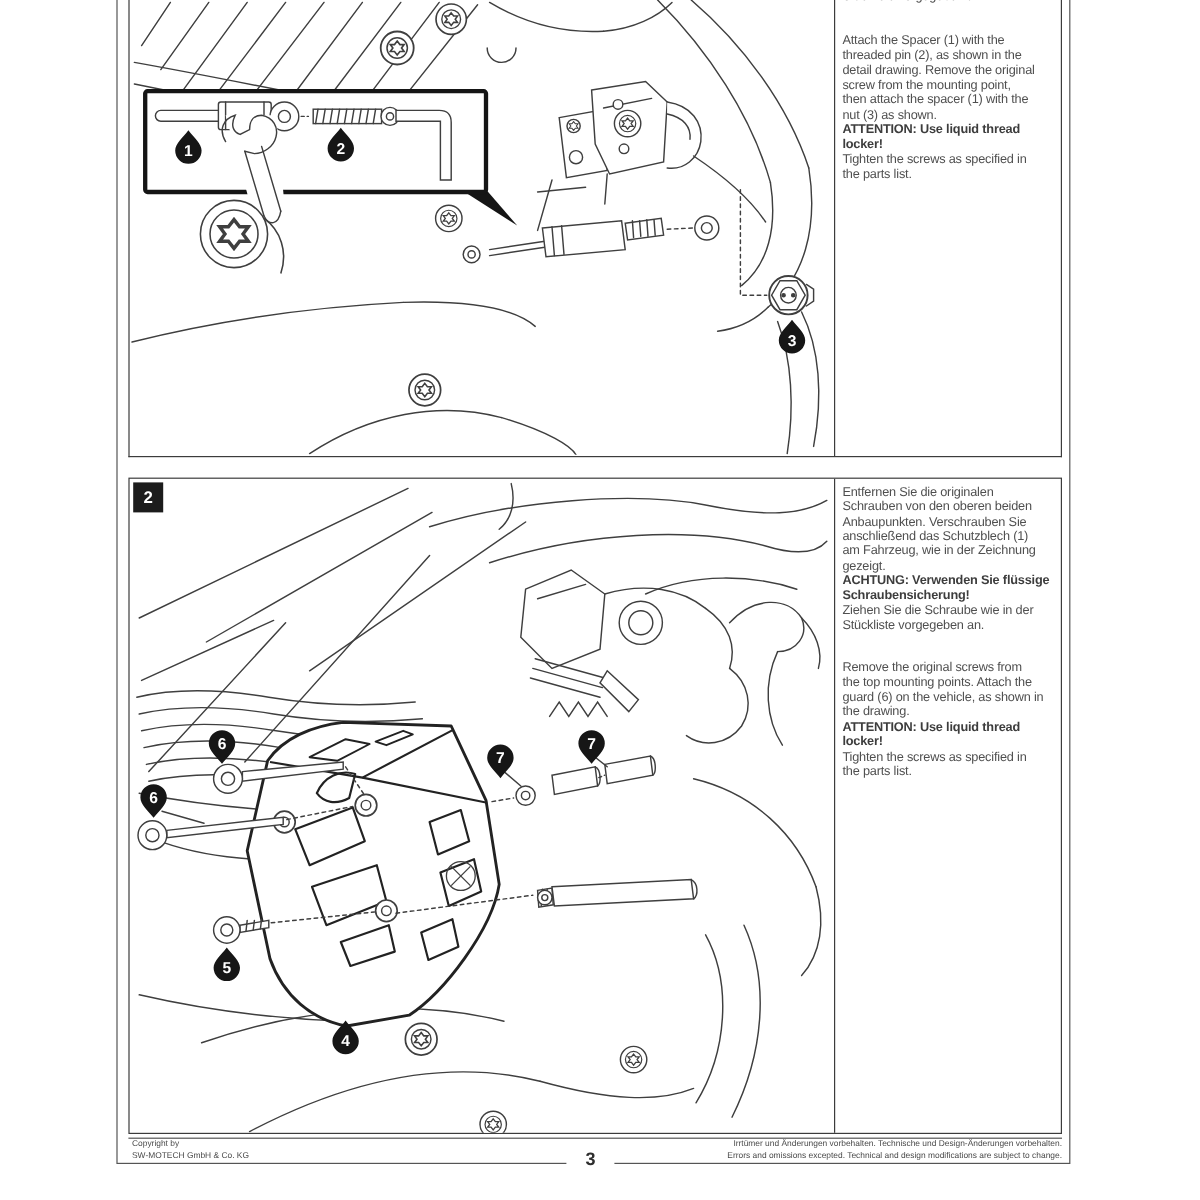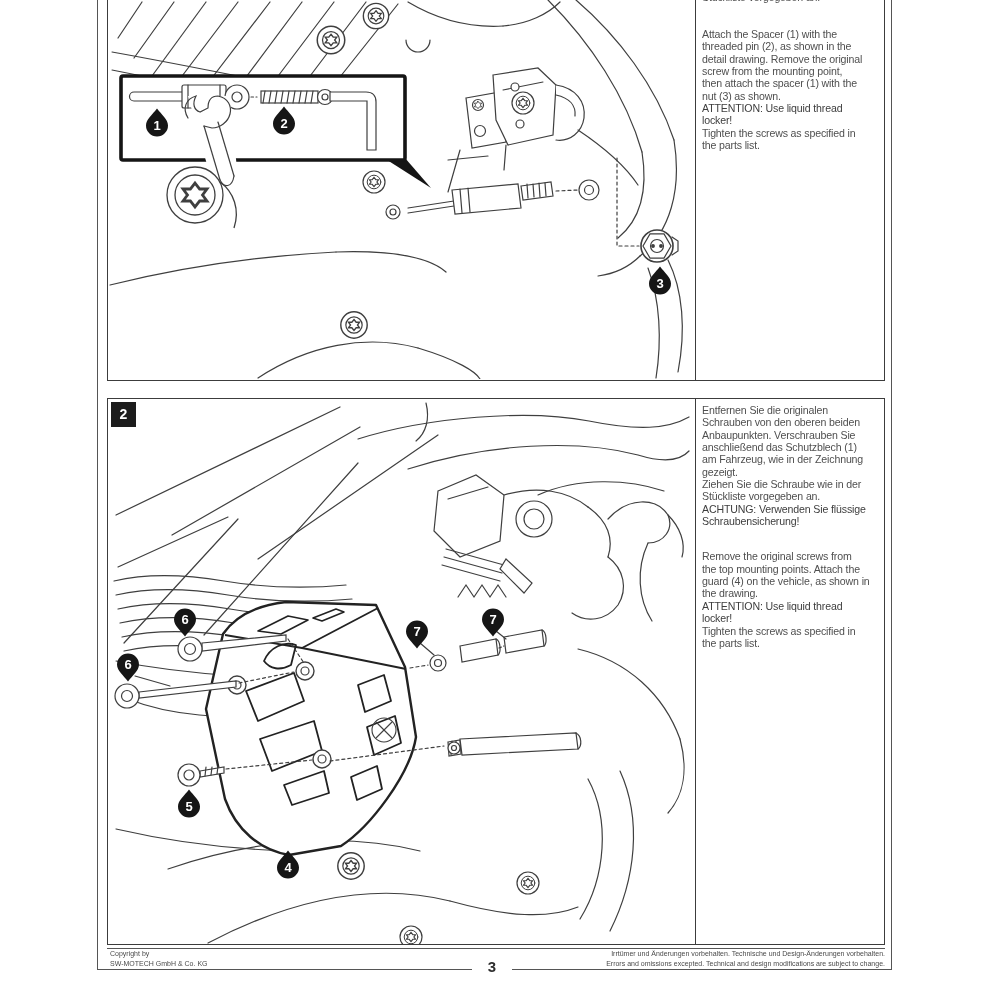--- a/index.html
+++ b/index.html
@@ -12,21 +12,21 @@
   #panel1{top:-12px;height:393px;border-top:none;}
   #panel2{top:398px;height:547px;}
   .drawing{position:absolute;left:0;}
   #panel1 .drawing{top:12px;width:586px;height:379px;}
   #panel2 .drawing{top:0;width:586px;height:545px;}
   .textcol{position:absolute;top:0;bottom:0;right:0;width:189px;
            border-left:1.4px solid #3c3c3c;box-sizing:border-box;
            padding:0 3px 0 6px;overflow:visible;}
   .tblock{white-space:pre;font-size:10.6px;line-height:12.35px;
           letter-spacing:-0.15px;color:#4f4f4f;}
-  .tbold{font-weight:normal;color:#3d3d3d;}
+  .tbold{font-weight:bold;color:#3d3d3d;}
   .partial{position:absolute;top:3px;left:6px;}
   .step-label{position:absolute;left:3px;top:3px;width:25px;height:25px;
           background:#1c1c1c;color:#fff;font-weight:bold;font-size:14px;
           text-align:center;line-height:25px;}
   .footer-rule-top{position:absolute;left:107px;top:948px;width:778px;
           border-top:1.1px solid #555;}
   .copyright{position:absolute;left:110px;top:949px;font-size:7px;
           line-height:9.5px;color:#4a4a4a;}
   .disclaimer{position:absolute;left:500px;top:949px;width:385px;
           text-align:right;font-size:7px;line-height:9.5px;color:#4a4a4a;}
@@ -367,29 +367,29 @@
   </div>
   <div class="step-label">2</div>
   <div class="textcol">
     <div style="margin-top:5px">
       <div class="tblock">Entfernen Sie die originalen
 Schrauben von den oberen beiden
 Anbaupunkten. Verschrauben Sie
 anschließend das Schutzblech (1)
 am Fahrzeug, wie in der Zeichnung
 gezeigt.</div>
+      <div class="tblock tbold">ACHTUNG: Verwenden Sie flüssige
+Schraubensicherung!</div>
       <div class="tblock">Ziehen Sie die Schraube wie in der
 Stückliste vorgegeben an.</div>
-      <div class="tblock tbold">ACHTUNG: Verwenden Sie flüssige
-Schraubensicherung!</div>
     </div>
     <div style="margin-top:23px">
       <div class="tblock">Remove the original screws from
 the top mounting points. Attach the
-guard (4) on the vehicle, as shown in
+guard (6) on the vehicle, as shown in
 the drawing.</div>
       <div class="tblock tbold">ATTENTION: Use liquid thread
 locker!</div>
       <div class="tblock">Tighten the screws as specified in
 the parts list.</div>
     </div>
   </div>
 </div>
 
 <div class="footer-rule-top"></div>

